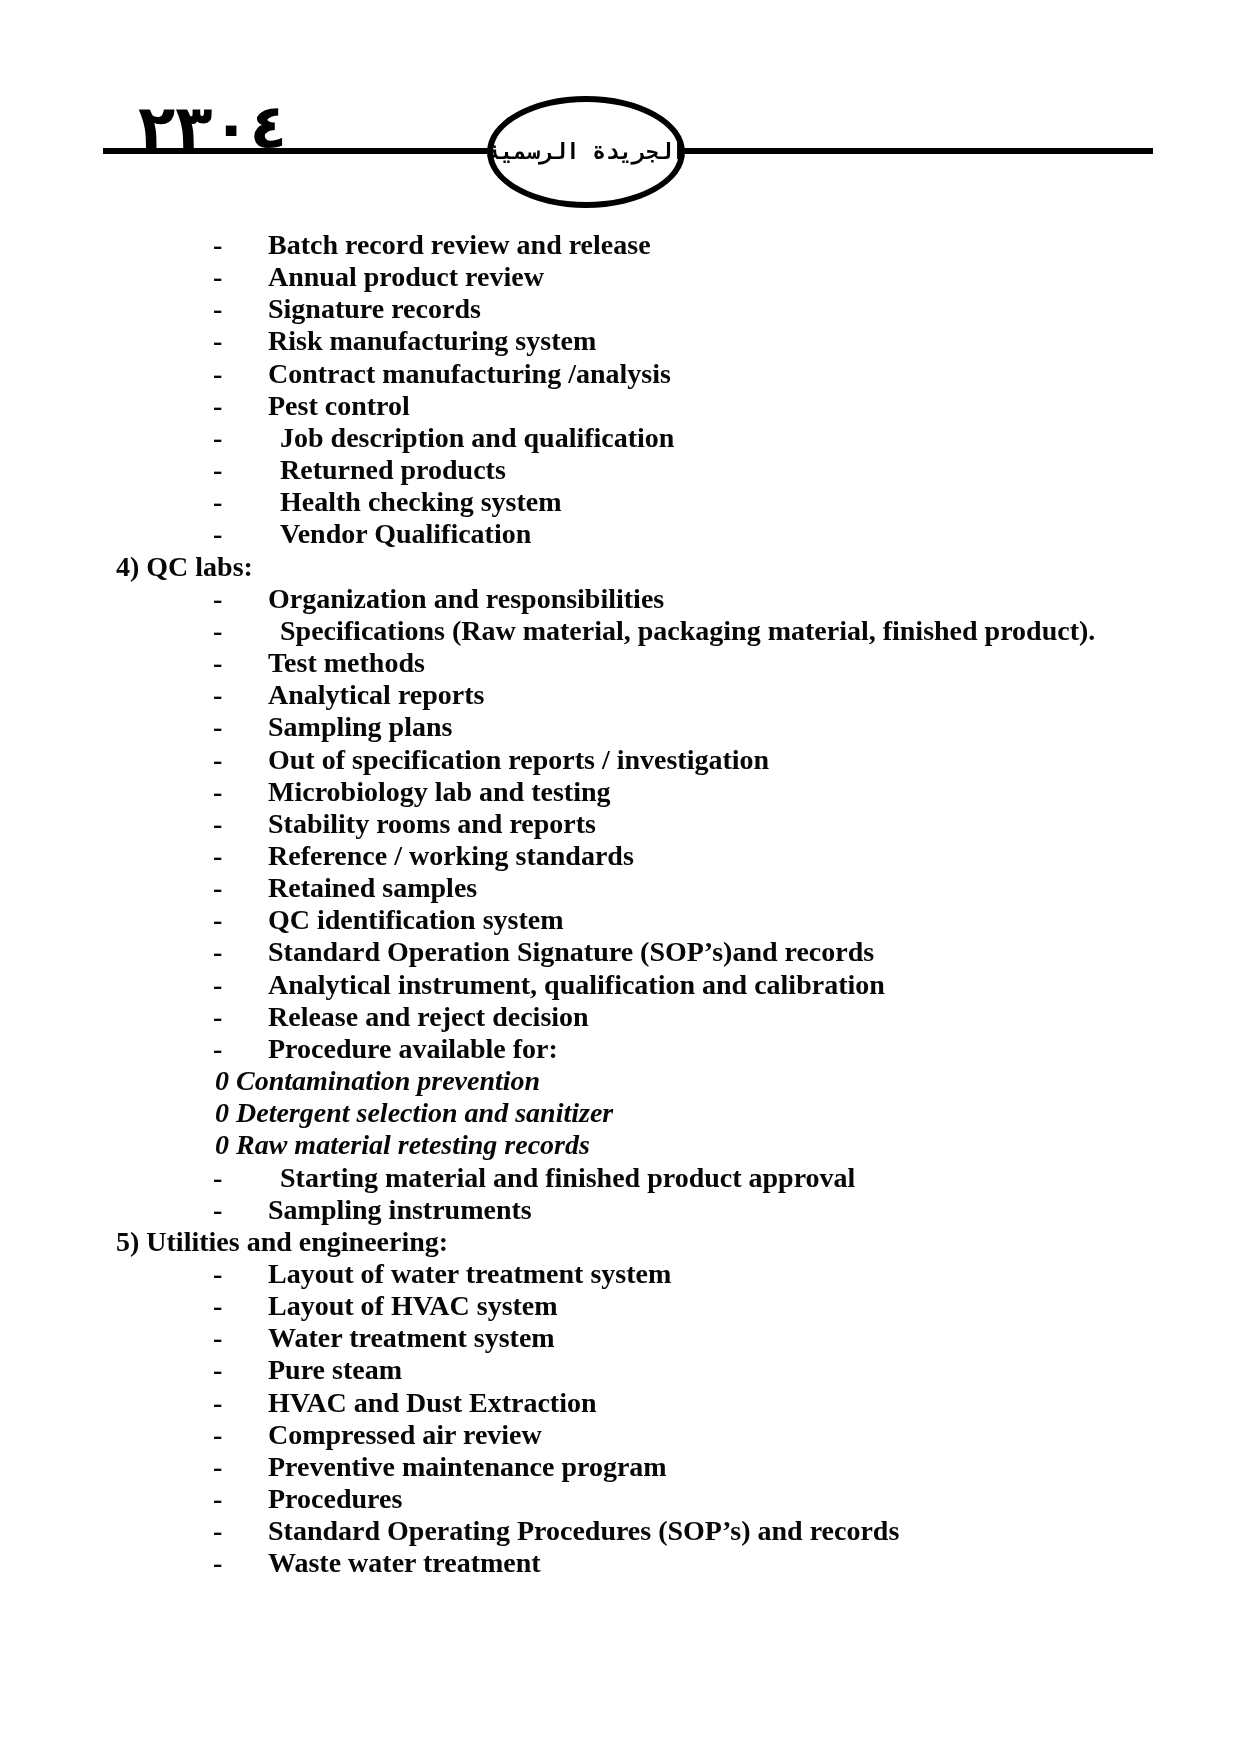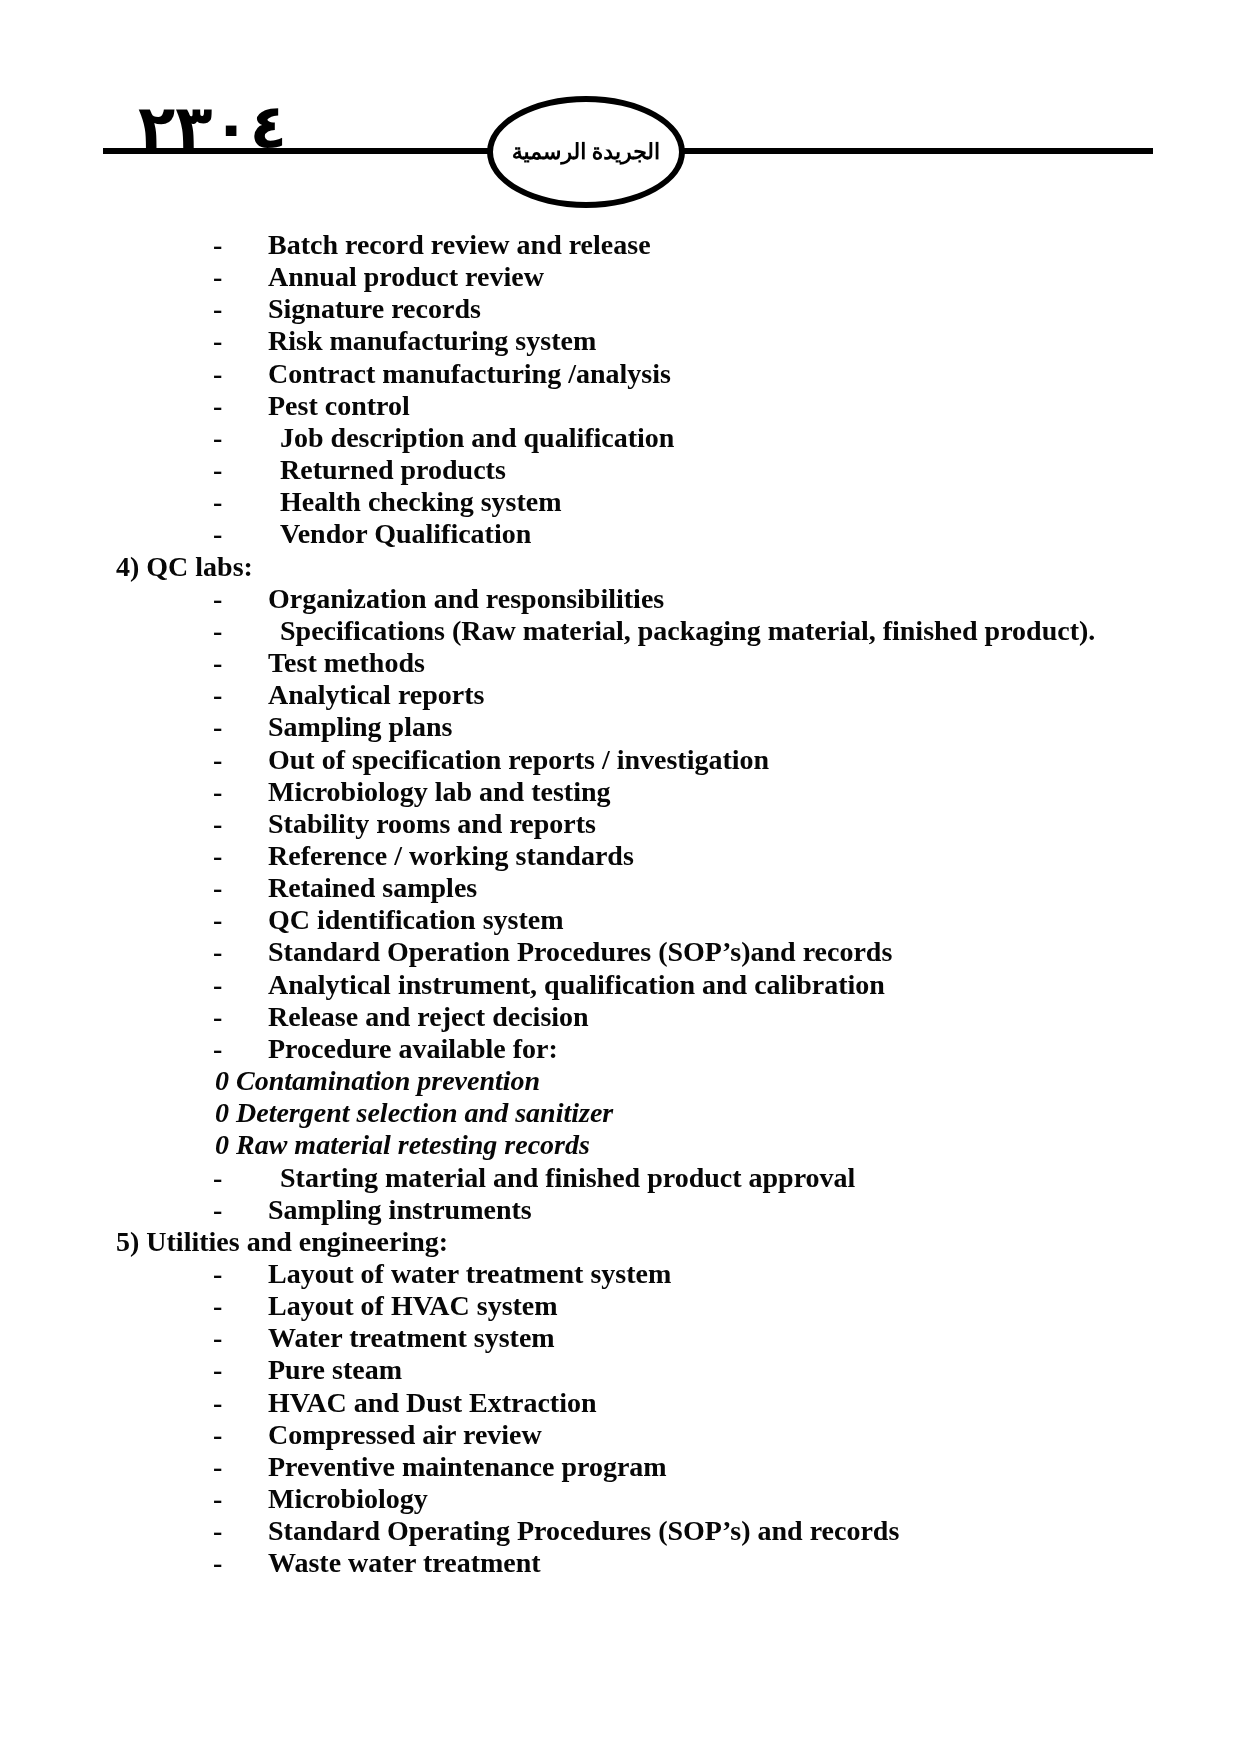--- a/index.html
+++ b/index.html
@@ -45,21 +45,21 @@
     height: 112px;
     box-sizing: border-box;
     background: #ffffff;
     border: 6px solid #000000;
     border-radius: 50%;
     display: flex;
     align-items: center;
     justify-content: center;
   }
   .gazette-oval .gazette-title {
-    font-family: Liberation Serif, serif;
+    font-family: Liberation Mono, monospace;
     font-weight: bold;
     font-size: 22px;
     color: #000000;
     direction: rtl;
     white-space: nowrap;
   }
   
   .doc {
     position: absolute;
     left: 0;
@@ -112,35 +112,35 @@
       <div class="row item2"><span class="dash">-</span><span class="txt">Specifications (Raw material, packaging material, finished product).</span></div>
       <div class="row item"><span class="dash">-</span><span class="txt">Test methods</span></div>
       <div class="row item"><span class="dash">-</span><span class="txt">Analytical reports</span></div>
       <div class="row item"><span class="dash">-</span><span class="txt">Sampling plans</span></div>
       <div class="row item"><span class="dash">-</span><span class="txt">Out of specification reports / investigation</span></div>
       <div class="row item"><span class="dash">-</span><span class="txt">Microbiology lab and testing</span></div>
       <div class="row item"><span class="dash">-</span><span class="txt">Stability rooms and reports</span></div>
       <div class="row item"><span class="dash">-</span><span class="txt">Reference / working standards</span></div>
       <div class="row item"><span class="dash">-</span><span class="txt">Retained samples</span></div>
       <div class="row item"><span class="dash">-</span><span class="txt">QC identification system</span></div>
-      <div class="row item"><span class="dash">-</span><span class="txt">Standard Operation Procedures (SOP’s)and records</span></div>
+      <div class="row item"><span class="dash">-</span><span class="txt">Standard Operation Signature (SOP’s)and records</span></div>
       <div class="row item"><span class="dash">-</span><span class="txt">Analytical instrument, qualification and calibration</span></div>
       <div class="row item"><span class="dash">-</span><span class="txt">Release and reject decision</span></div>
       <div class="row item"><span class="dash">-</span><span class="txt">Procedure available for:</span></div>
       <div class="row sub"><span class="bullet">0</span><span class="txt">Contamination prevention</span></div>
       <div class="row sub"><span class="bullet">0</span><span class="txt">Detergent selection and sanitizer</span></div>
       <div class="row sub"><span class="bullet">0</span><span class="txt">Raw material retesting records</span></div>
       <div class="row item2"><span class="dash">-</span><span class="txt">Starting material and finished product approval</span></div>
       <div class="row item"><span class="dash">-</span><span class="txt">Sampling instruments</span></div>
       <div class="row heading">5) Utilities and engineering:</div>
       <div class="row item"><span class="dash">-</span><span class="txt">Layout of water treatment system</span></div>
       <div class="row item"><span class="dash">-</span><span class="txt">Layout of HVAC system</span></div>
       <div class="row item"><span class="dash">-</span><span class="txt">Water treatment system</span></div>
       <div class="row item"><span class="dash">-</span><span class="txt">Pure steam</span></div>
       <div class="row item"><span class="dash">-</span><span class="txt">HVAC and Dust Extraction</span></div>
       <div class="row item"><span class="dash">-</span><span class="txt">Compressed air review</span></div>
       <div class="row item"><span class="dash">-</span><span class="txt">Preventive maintenance program</span></div>
-      <div class="row item"><span class="dash">-</span><span class="txt">Microbiology</span></div>
+      <div class="row item"><span class="dash">-</span><span class="txt">Procedures</span></div>
       <div class="row item"><span class="dash">-</span><span class="txt">Standard Operating Procedures (SOP’s) and records</span></div>
       <div class="row item"><span class="dash">-</span><span class="txt">Waste water treatment</span></div>
     </div>
 
 </div>
 
 </body></html>

